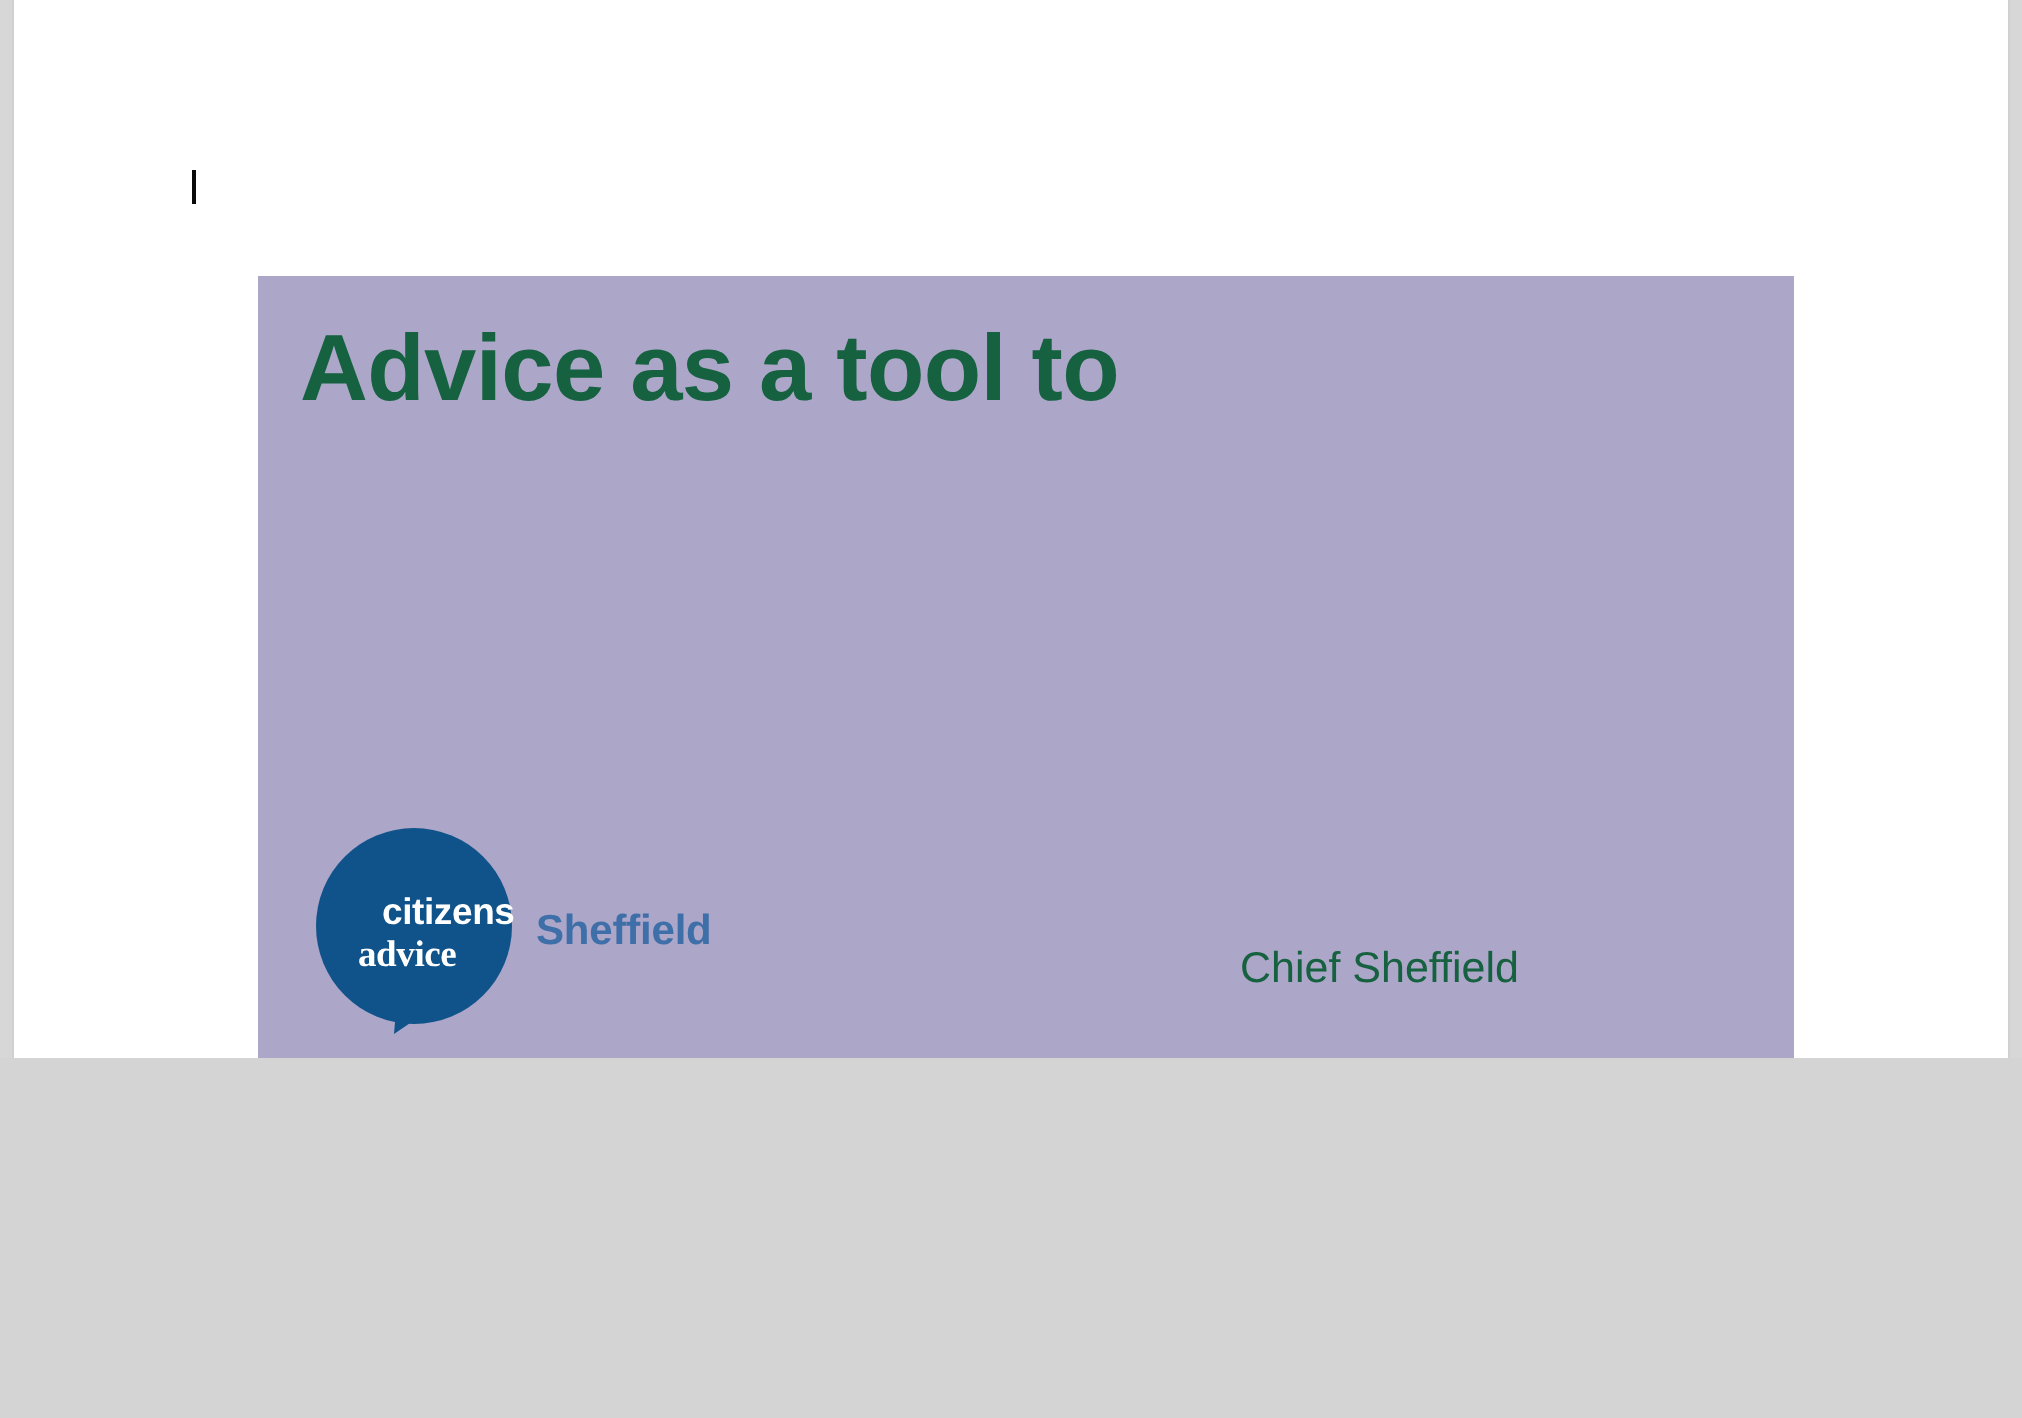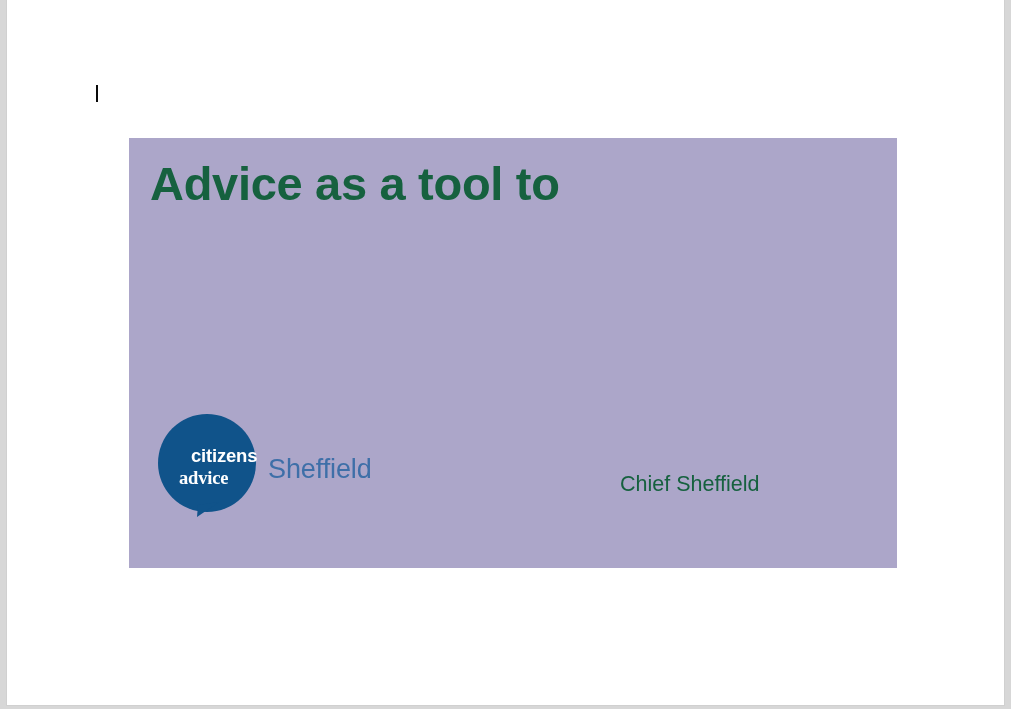--- a/index.html
+++ b/index.html
@@ -7,21 +7,21 @@
     padding: 0;
     background: #d4d4d4;
   }
   body {
     font-family: "Liberation Sans", sans-serif;
   }
 
   #screen {
     position: relative;
     width: 1011px;
-    height: 709px;
+    height: 529px;
     overflow: hidden;
     background: #d7d7d7;
   }
 
   
   #document-page {
     position: absolute;
     left: 6px;
     top: 0px;
     width: 999px;
@@ -96,22 +96,22 @@
     letter-spacing: -0.2px;
   }
   #logo-bubble-text .logo-line-1 { display: block; text-align: center; padding-left: 2px; margin-left: 20px; }
   #logo-bubble-text .logo-line-2 { display: block; text-align: left; padding-left: 10px; font-family: Liberation Serif, serif; }
 
   #logo-locality {
     position: absolute;
     left: 111px;
     top: 41px;
     color: #3e6fa8;
-    font-size: 27px;
-    font-weight: normal;
+    font-size: 21px;
+    font-weight: bold;
     letter-spacing: -0.1px;
   }
 
   
   #speaker-block {
     position: absolute;
     left: 491px;
     top: 333px;
     color: #16613f;
     font-size: 21.5px;

